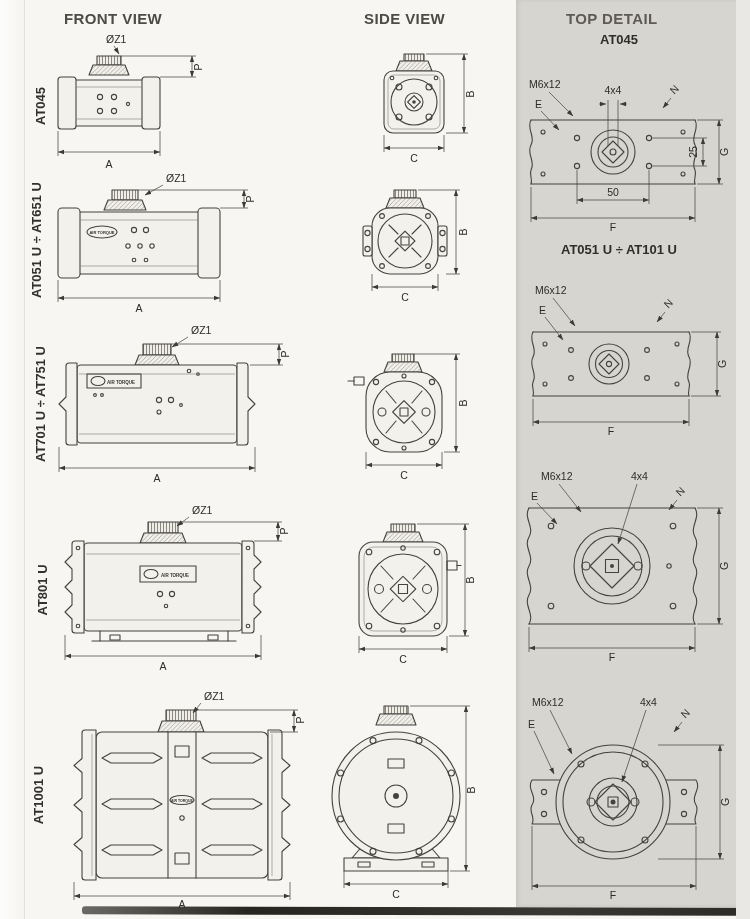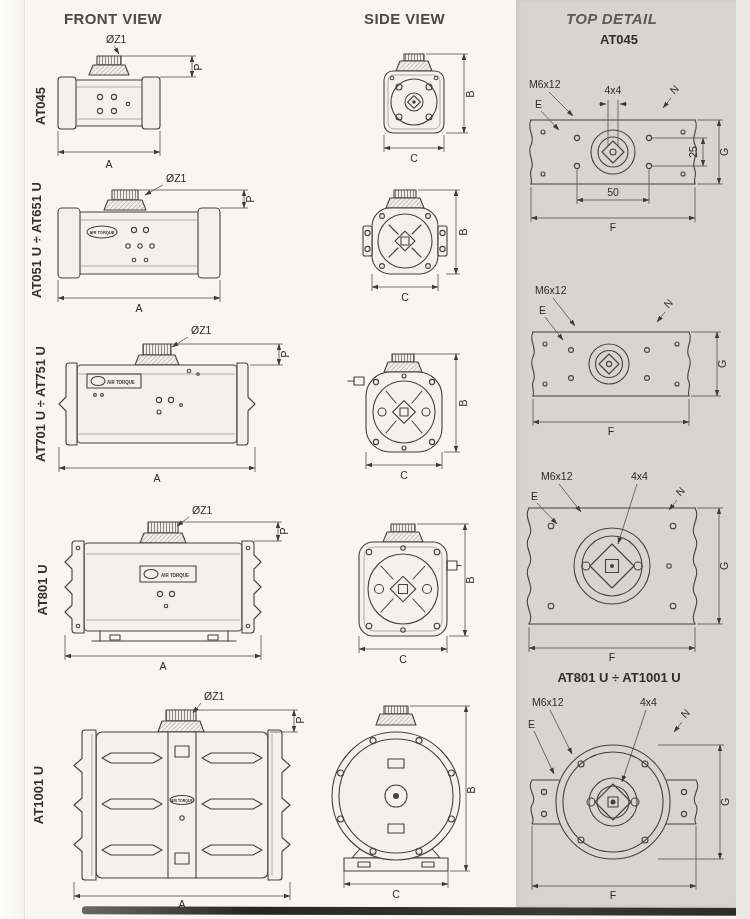--- a/index.html
+++ b/index.html
@@ -5,21 +5,21 @@
   html,body{margin:0;padding:0;background:#e9e8e5;}
   .page{position:relative;width:736px;height:919px;background:#f7f6f2;overflow:hidden;
         font-family:"Liberation Sans",sans-serif;color:#3a3833;}
   .scan-left{position:absolute;left:0;top:0;width:24px;height:100%;
         background:linear-gradient(to right,#fdfdfc,#f5f4f0);border-right:1px solid #e3e1db;}
   .panel{position:absolute;left:516px;top:0;width:221px;height:907px;background:#d7d5d0;
         box-shadow:inset 2px 0 4px rgba(0,0,0,.08), inset -1px 0 0 #c9c7c1;}
   .scan-bottom{position:absolute;left:82px;top:907px;width:668px;height:8px;border-radius:3px;
         background:linear-gradient(to right,#6b6965,#26251f 25%,#3a3834 70%,#2c2b27);transform:rotate(.12deg);}
   .hdr{position:absolute;font-weight:bold;font-size:15px;letter-spacing:.4px;color:#4d4b46;}
-  .hdr-top{color:#5d5b54;font-style:italic;}
+  .hdr-top{color:#5d5b54;}
   .vlabel{position:absolute;transform:translate(-50%,-50%) rotate(-90deg);white-space:nowrap;
         font-weight:bold;font-size:13px;color:#33312d;}
   .tdtitle{position:absolute;left:520px;width:198px;text-align:center;font-weight:bold;
         font-size:13px;color:#2f2d28;}
   svg.draw{position:absolute;overflow:visible;}
   .s{stroke:#45433e;stroke-width:1.1;fill:none;stroke-linejoin:round;stroke-linecap:round;}
   .f{fill:#f3f1ec;}
   .pf{fill:#d7d5d0;}
   .t{stroke:#807d75;stroke-width:.6;fill:none;}
   .d{stroke:#4a4843;stroke-width:.75;fill:none;}
@@ -458,20 +458,21 @@
       <line class="d" x1="130" y1="116" x2="130" y2="150"></line>
       <line class="d" x1="58" y1="146" x2="130" y2="146" marker-start="url(#ah)" marker-end="url(#ah)"></line>
       <text class="dt mid" x="94" y="142">50</text>
       <line class="d" x1="12" y1="133" x2="12" y2="168"></line>
       <line class="d" x1="176" y1="133" x2="176" y2="168"></line>
       <line class="d" x1="12" y1="164" x2="176" y2="164" marker-start="url(#ah)" marker-end="url(#ah)"></line>
       <text class="dt mid" x="94" y="177">F</text>
     </g>
   </svg>
 
+  <div class="tdtitle" style="top:242px">AT051 U ÷ AT101 U</div>
   <svg class="draw" style="left:519px;top:262px;width:214px;height:176px" viewBox="0 0 214 176">
     <g>
       <path class="s" d="M14,70 H170"></path>
       <path class="s" d="M14,134 H170"></path>
       <path class="s" d="M14,70 c-5,9 5,16 0,25 c-5,9 5,16 0,25 c-2,5 2,9 0,14"></path>
       <path class="s" d="M170,70 c5,9 -5,16 0,25 c5,9 -5,16 0,25 c2,5 -2,9 0,14"></path>
       <circle class="s" cx="90" cy="102" r="20"></circle>
       <circle class="s" cx="90" cy="102" r="13.5"></circle>
       <polygon class="s" points="90,92 100,102 90,112 80,102"></polygon>
       <circle class="s" cx="90" cy="102" r="2.6"></circle>
@@ -534,21 +535,20 @@
       <line class="d" x1="178" y1="158" x2="204" y2="158"></line>
       <line class="d" x1="200" y1="42" x2="200" y2="158" marker-start="url(#ah)" marker-end="url(#ah)"></line>
       <text class="dt mid" x="209" y="100" transform="rotate(-90 209 100)">G</text>
       <line class="d" x1="10" y1="161" x2="10" y2="186"></line>
       <line class="d" x1="176" y1="161" x2="176" y2="186"></line>
       <line class="d" x1="10" y1="182" x2="176" y2="182" marker-start="url(#ah)" marker-end="url(#ah)"></line>
       <text class="dt mid" x="93" y="195">F</text>
     </g>
   </svg>
 
-  <div class="tdtitle" style="top:670px">AT801 U ÷ AT1001 U</div>
   <svg class="draw" style="left:518px;top:690px;width:218px;height:214px" viewBox="0 0 218 214">
     <g>
       <path class="s" d="M46,90 H14 c-6,9 6,16 0,25 c-4,7 4,12 0,19 H46"></path>
       <path class="s" d="M144,90 H178 c6,9 -6,16 0,25 c4,7 -4,12 0,19 H144"></path>
       <circle class="s" cx="26" cy="102" r="2.6"></circle>
         <circle class="s" cx="26" cy="124" r="2.6"></circle>
       <circle class="s" cx="166" cy="102" r="2.6"></circle>
         <circle class="s" cx="166" cy="124" r="2.6"></circle>
       <circle class="s pf" cx="95" cy="112" r="57"></circle>
       <circle class="s" cx="95" cy="112" r="50"></circle>

